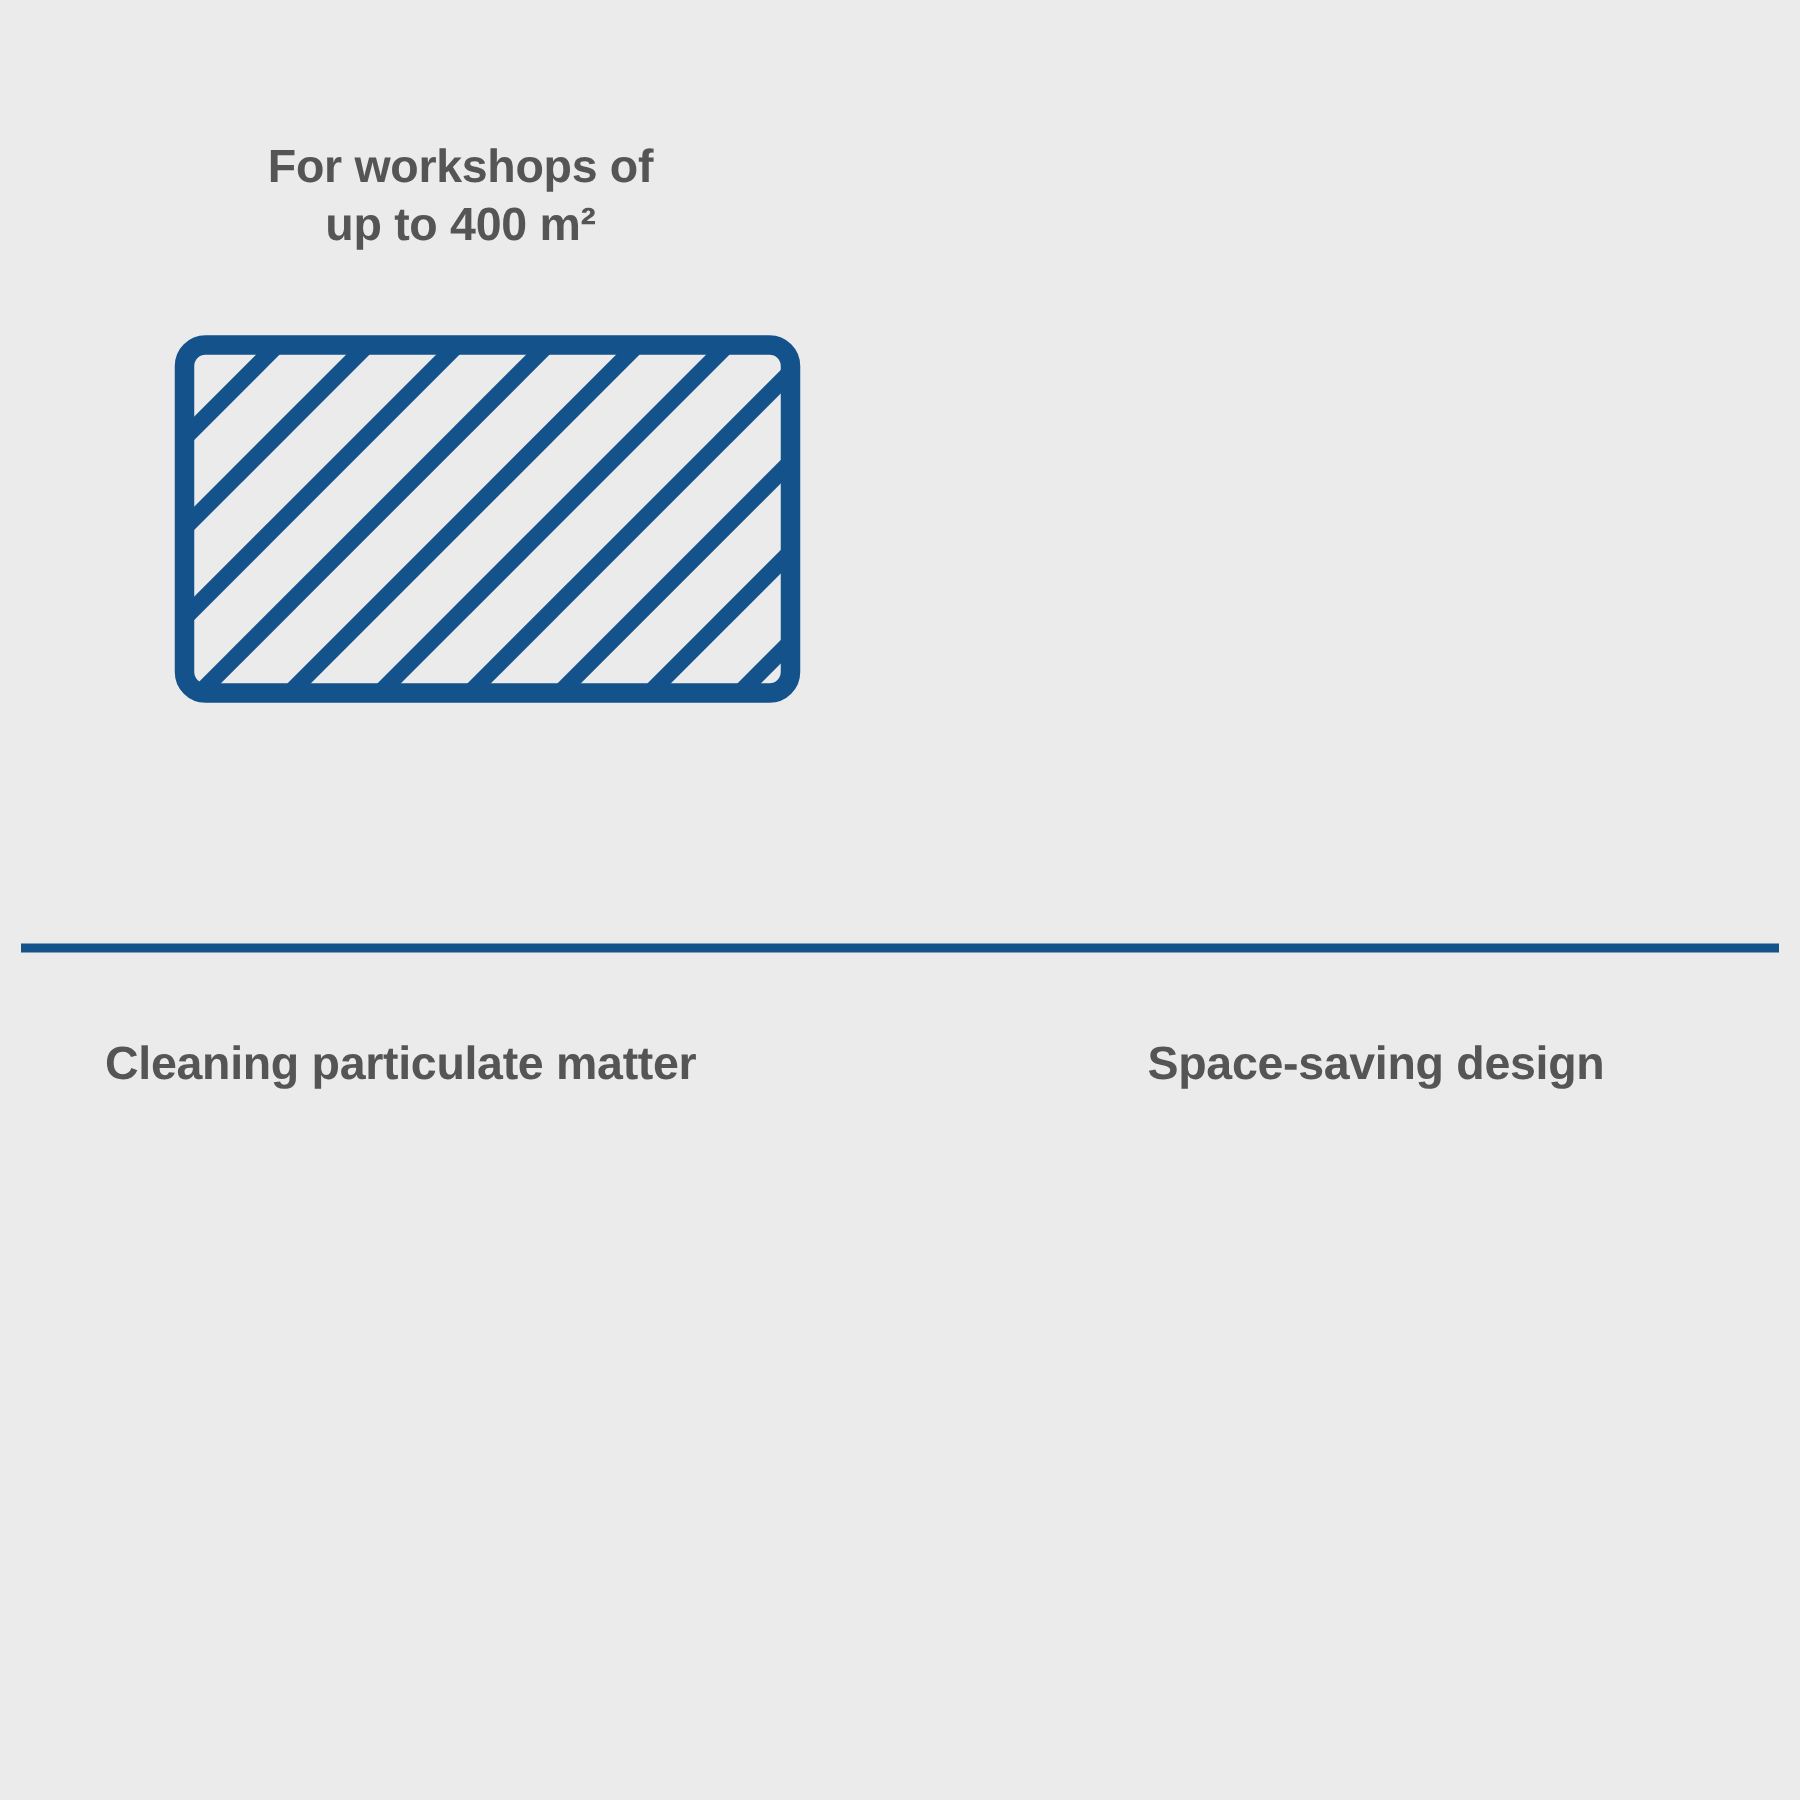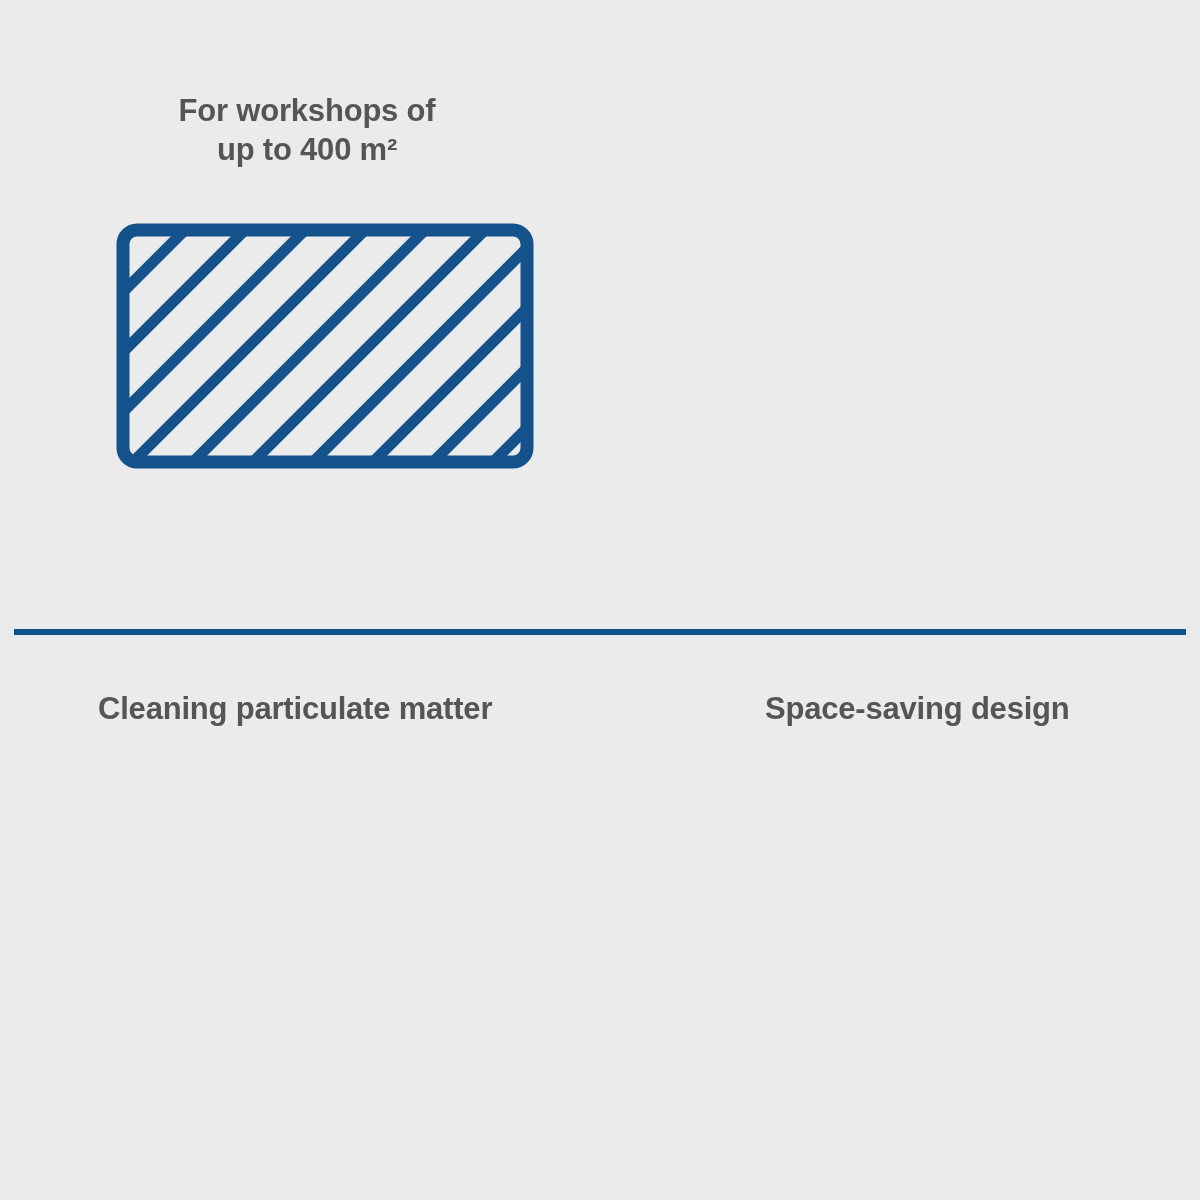--- a/index.html
+++ b/index.html
@@ -49,21 +49,21 @@
   }
   .panel-tr .panel-title {
     position: absolute;
     left: 0; right: 0;
     top: 48px;
     text-align: center;
     padding-left: 10px;
   }
   .panel-bl .panel-title {
     position: absolute;
-    left: 98px;
+    left: 70px;
     top: 42px;
     text-align: right;
   }
   .panel-br .panel-title {
     position: absolute;
     left: 122px;
     top: 42px;
     text-align: left;
     margin-left: 43px;
   }

